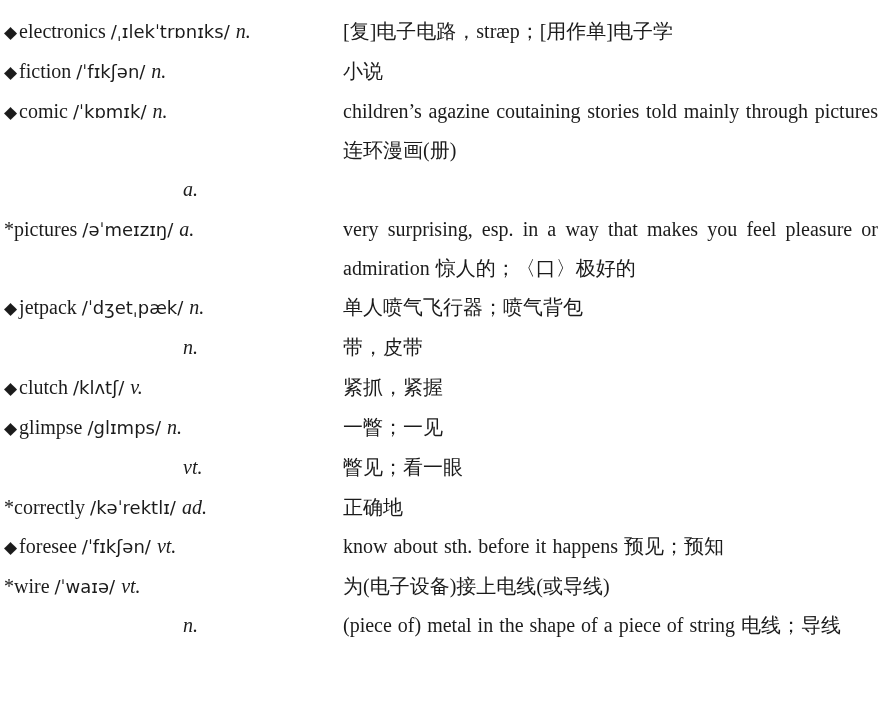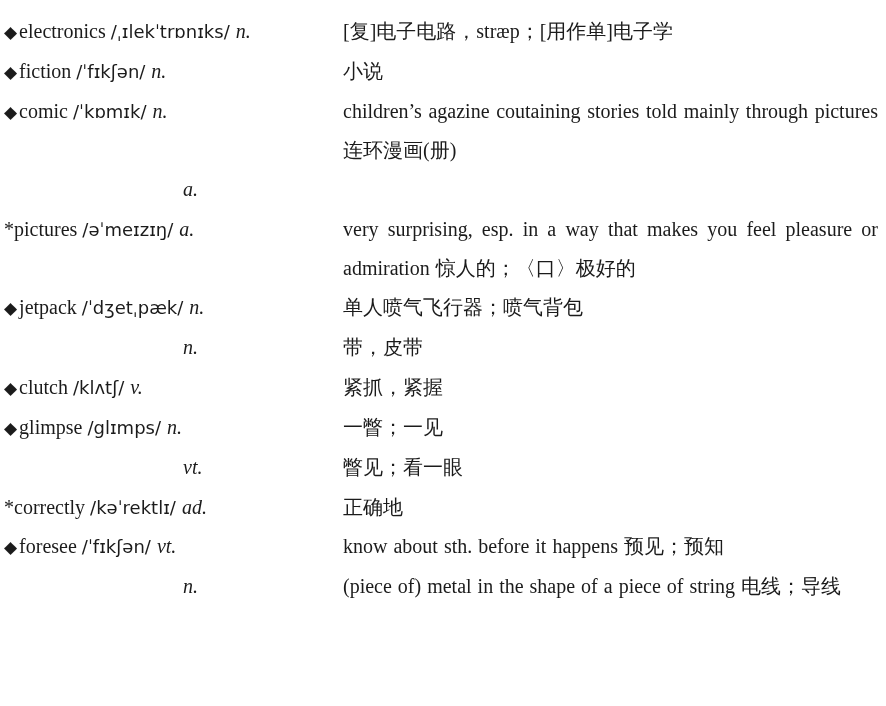--- a/index.html
+++ b/index.html
@@ -122,19 +122,23 @@
   <div class="entry">
     <div class="left"><span class="marker star">*</span><span class="word">correctly</span><span class="phonetic">/kəˈrektlɪ/</span><span class="pos">ad.</span></div>
     <div class="right">正确地</div>
   </div>
 
   <div class="entry">
     <div class="left"><span class="marker">◆</span><span class="word">foresee</span><span class="phonetic">/ˈfɪkʃən/</span><span class="pos">vt.</span></div>
     <div class="right">know about sth. before it happens 预见；预知</div>
   </div>
 
+  <div class="entry">
+    <div class="left"><span class="marker star">*</span><span class="word">wire</span><span class="phonetic">/ˈwaɪə/</span><span class="pos">vt.</span></div>
+    <div class="right">为(电子设备)接上电线(或导线)</div>
+  </div>
 
   <div class="entry">
     <div class="left sub"><span class="marker"></span><span class="word"></span><span class="phonetic"></span><span class="pos">n.</span></div>
     <div class="right">(piece of) metal in the shape of a piece of string 电线；导线</div>
   </div>
 </div>
 </div>
 
 </body></html>

